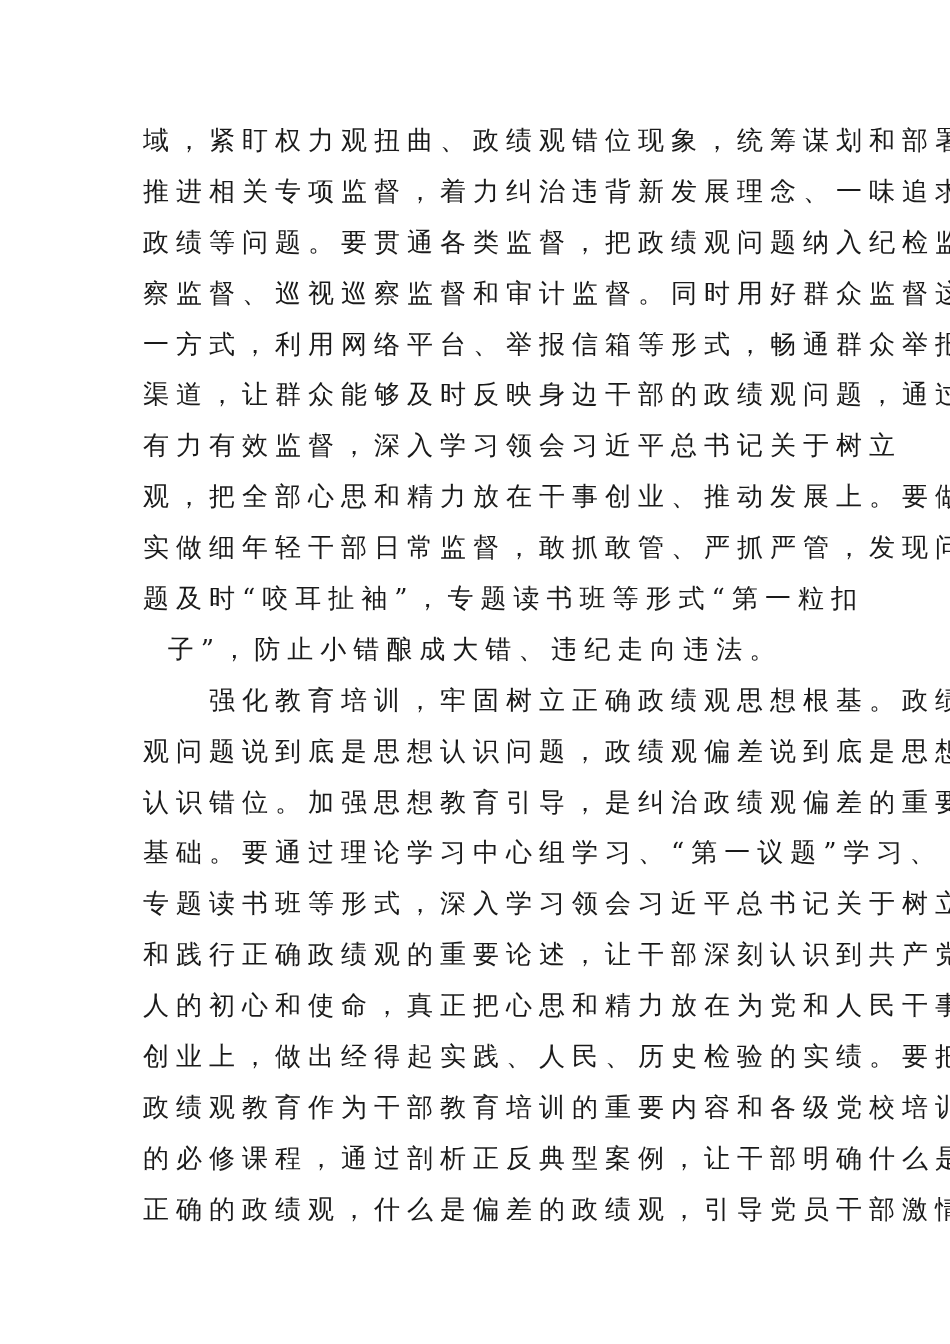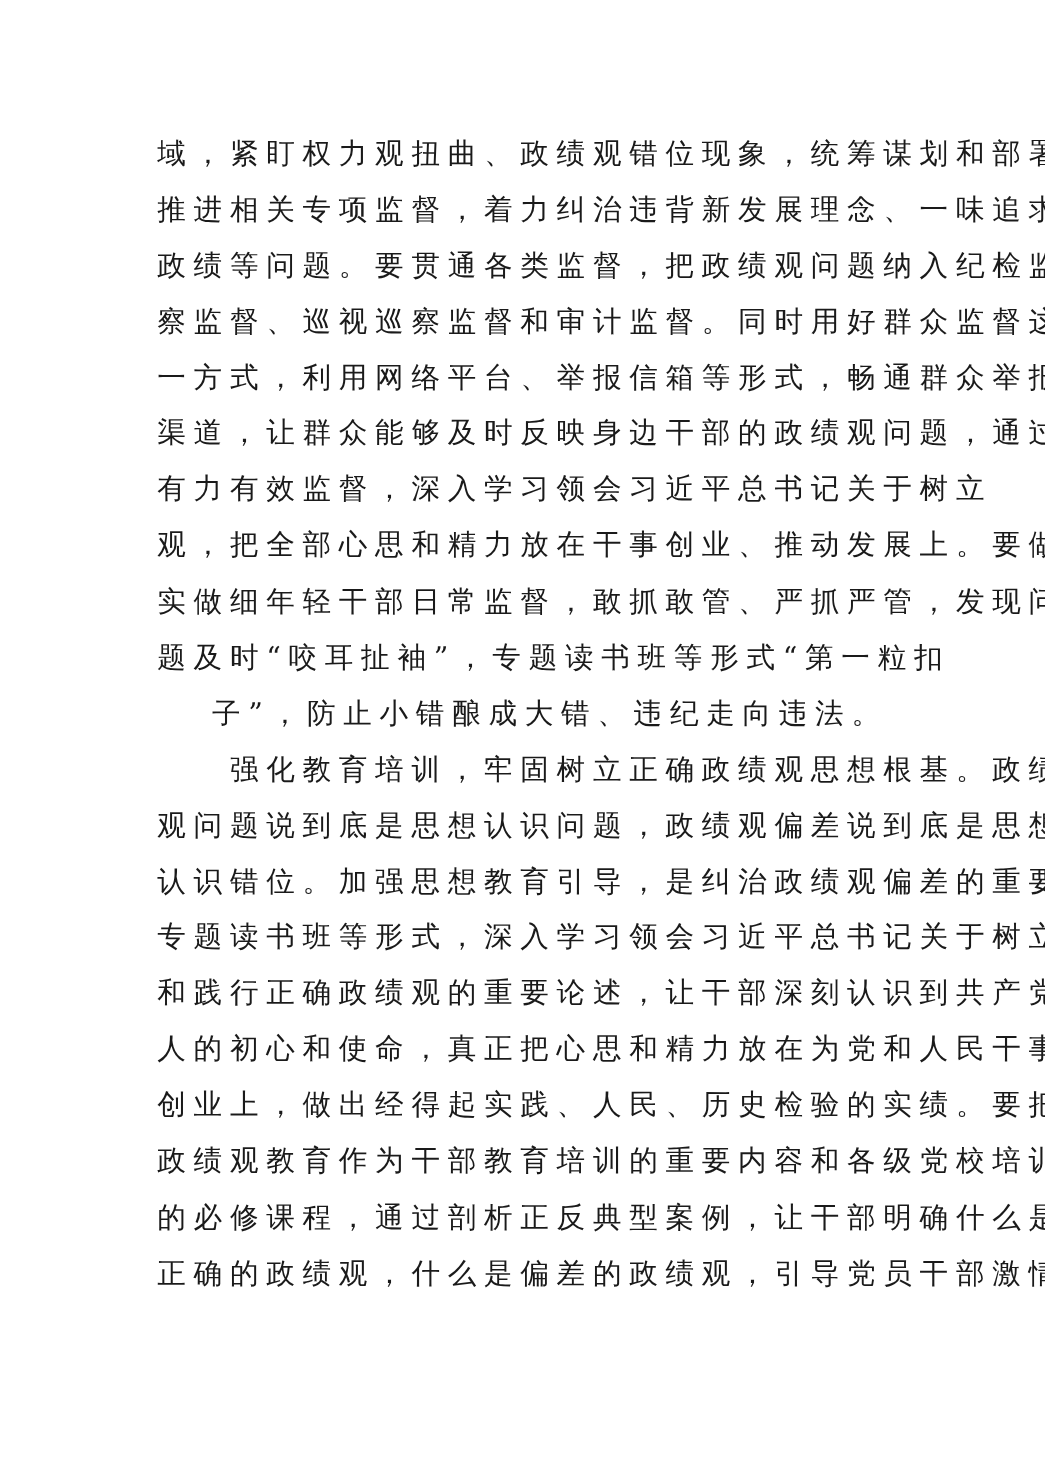--- a/index.html
+++ b/index.html
@@ -32,21 +32,21 @@
       line-height: 50.9px;
     }
     .line {
       display: block;
       height: 50.9px;
       white-space: nowrap;
       letter-spacing: 7px;
       overflow: visible;
     }
     .line.last {
-      text-align: right;
+      text-align: center;
     }
     .line.indent {
       padding-left: 66px;
     }
   </style>
 </head>
 <body>
 
 <div class="page">
   <div class="text-body">
@@ -62,20 +62,21 @@
       <span class="line">观，把全部心思和精力放在干事创业、推动发展上。要做</span>
       <span class="line">实做细年轻干部日常监督，敢抓敢管、严抓严管，发现问</span>
       <span class="line">题及时“咬耳扯袖”，专题读书班等形式“第一粒扣</span>
       <span class="line last">子”，防止小错酿成大错、违纪走向违法。</span>
     </div>
 
     <div>
       <span class="line indent">强化教育培训，牢固树立正确政绩观思想根基。政绩</span>
       <span class="line">观问题说到底是思想认识问题，政绩观偏差说到底是思想</span>
       <span class="line">认识错位。加强思想教育引导，是纠治政绩观偏差的重要</span>
+      <span class="line">基础。要通过理论学习中心组学习、“第一议题”学习、</span>
       <span class="line">专题读书班等形式，深入学习领会习近平总书记关于树立</span>
       <span class="line">和践行正确政绩观的重要论述，让干部深刻认识到共产党</span>
       <span class="line">人的初心和使命，真正把心思和精力放在为党和人民干事</span>
       <span class="line">创业上，做出经得起实践、人民、历史检验的实绩。要把</span>
       <span class="line">政绩观教育作为干部教育培训的重要内容和各级党校培训</span>
       <span class="line">的必修课程，通过剖析正反典型案例，让干部明确什么是</span>
       <span class="line">正确的政绩观，什么是偏差的政绩观，引导党员干部激情</span>
     </div>
 
   </div>

